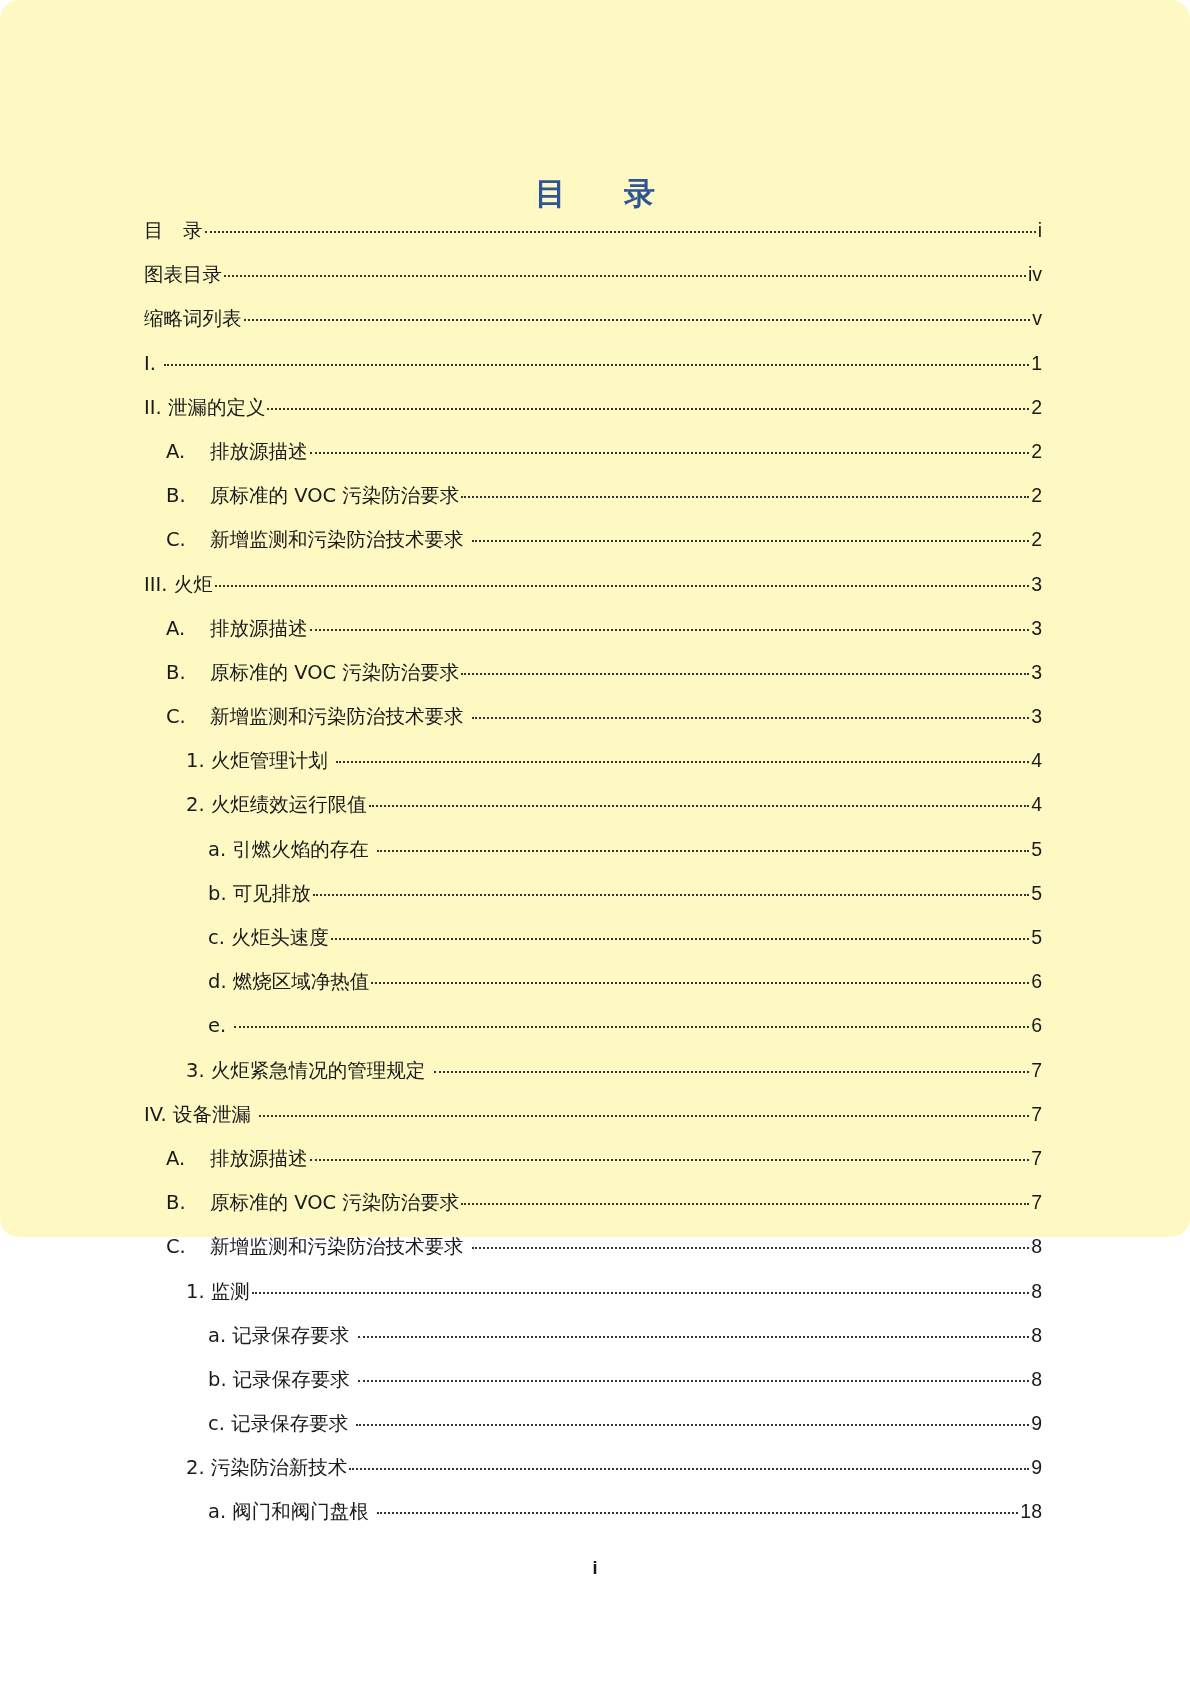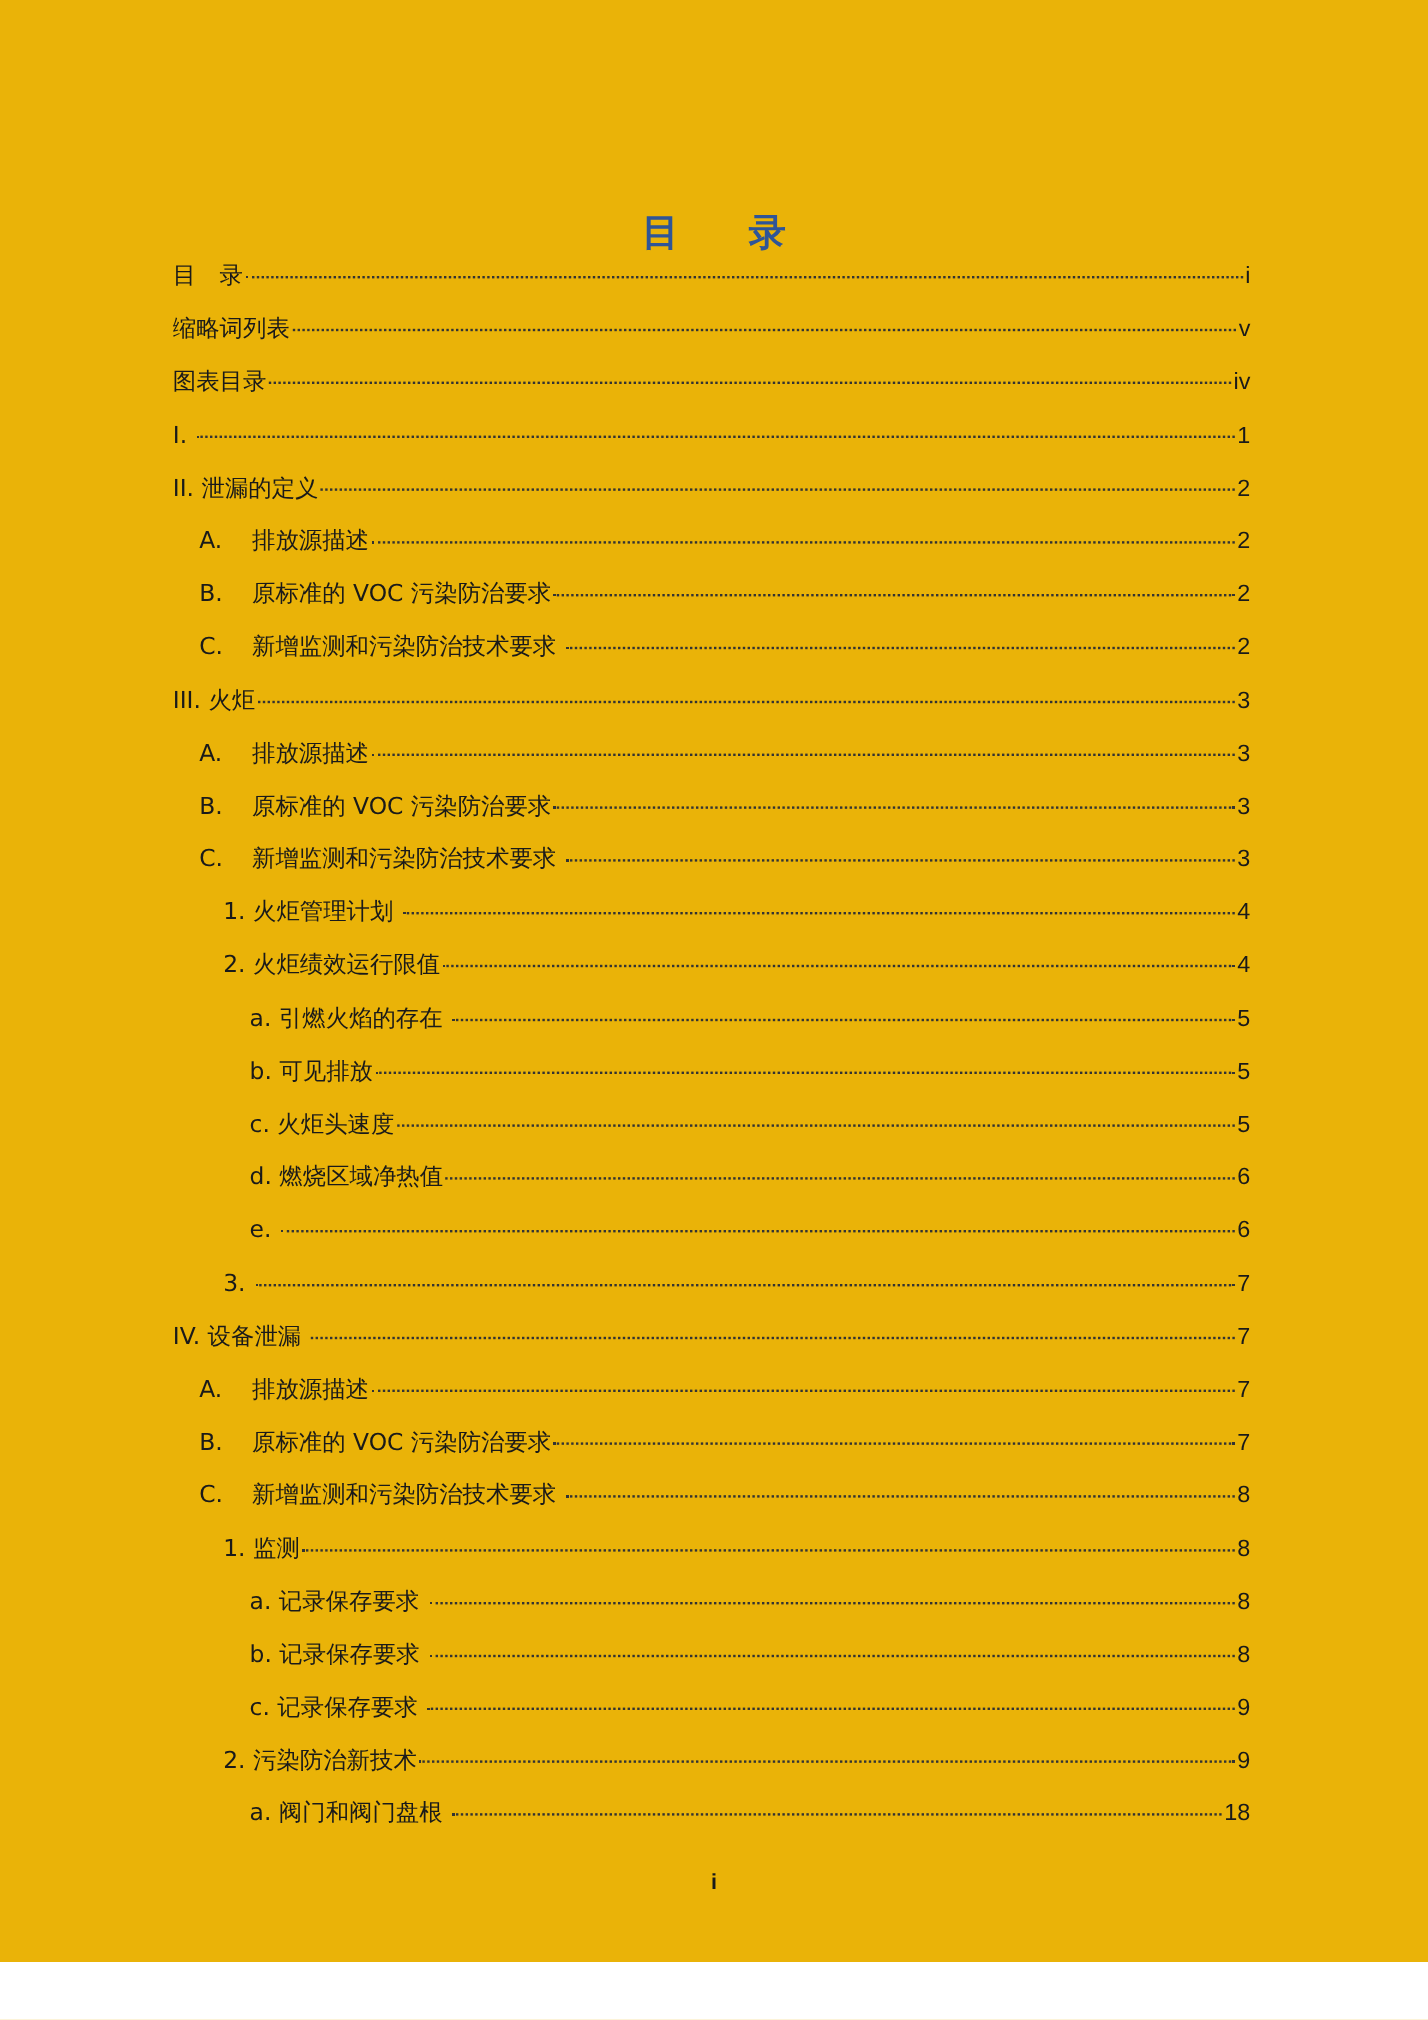--- a/index.html
+++ b/index.html
@@ -12,22 +12,23 @@
       height: 1683px;
       position: relative;
       overflow: hidden;
       font-family: "DejaVu Sans", "Liberation Sans", sans-serif;
       color: #1a1a1a;
     }
     .page {
       position: absolute;
       left: 0; top: 0;
       width: 1190px;
-      height: 1635px;
-      background: #eab308;
+      height: 1237px;
+      background: #fef9c3;
+      border-radius: 19px;
     }
     .toc-title {
       position: absolute;
       top: 152px;
       left: 0;
       width: 1190px;
       text-align: center;
       font-size: 31px;
       font-weight: bold;
       color: #2f5597;
@@ -97,28 +98,28 @@
 <div class="page">
   <h1 class="toc-title"><span>目</span><span class="gap"></span><span>录</span></h1>
 
   <ul class="toc-list" id="toc-list">
       <li class="toc-entry level-0">
         <span class="label">目　录</span>
         <span class="leader"></span>
         <span class="page-num">i</span>
       </li>
       <li class="toc-entry level-0">
+        <span class="label">图表目录</span>
+        <span class="leader"></span>
+        <span class="page-num">iv</span>
+      </li>
+      <li class="toc-entry level-0">
         <span class="label">缩略词列表</span>
         <span class="leader"></span>
         <span class="page-num">v</span>
-      </li>
-      <li class="toc-entry level-0">
-        <span class="label">图表目录</span>
-        <span class="leader"></span>
-        <span class="page-num">iv</span>
       </li>
       <li class="toc-entry level-0">
         <span class="num">I. </span>
         <span class="leader"></span>
         <span class="page-num">1</span>
       </li>
       <li class="toc-entry level-0">
         <span class="num">II. </span>
         <span class="label">泄漏的定义</span>
         <span class="leader"></span>
@@ -202,20 +203,21 @@
         <span class="leader"></span>
         <span class="page-num">6</span>
       </li>
       <li class="toc-entry level-3">
         <span class="num">e. </span>
         <span class="leader"></span>
         <span class="page-num">6</span>
       </li>
       <li class="toc-entry level-2">
         <span class="num">3. </span>
+        <span class="label">火炬紧急情况的管理规定 </span>
         <span class="leader"></span>
         <span class="page-num">7</span>
       </li>
       <li class="toc-entry level-0">
         <span class="num">IV. </span>
         <span class="label">设备泄漏 </span>
         <span class="leader"></span>
         <span class="page-num">7</span>
       </li>
       <li class="toc-entry level-1">

